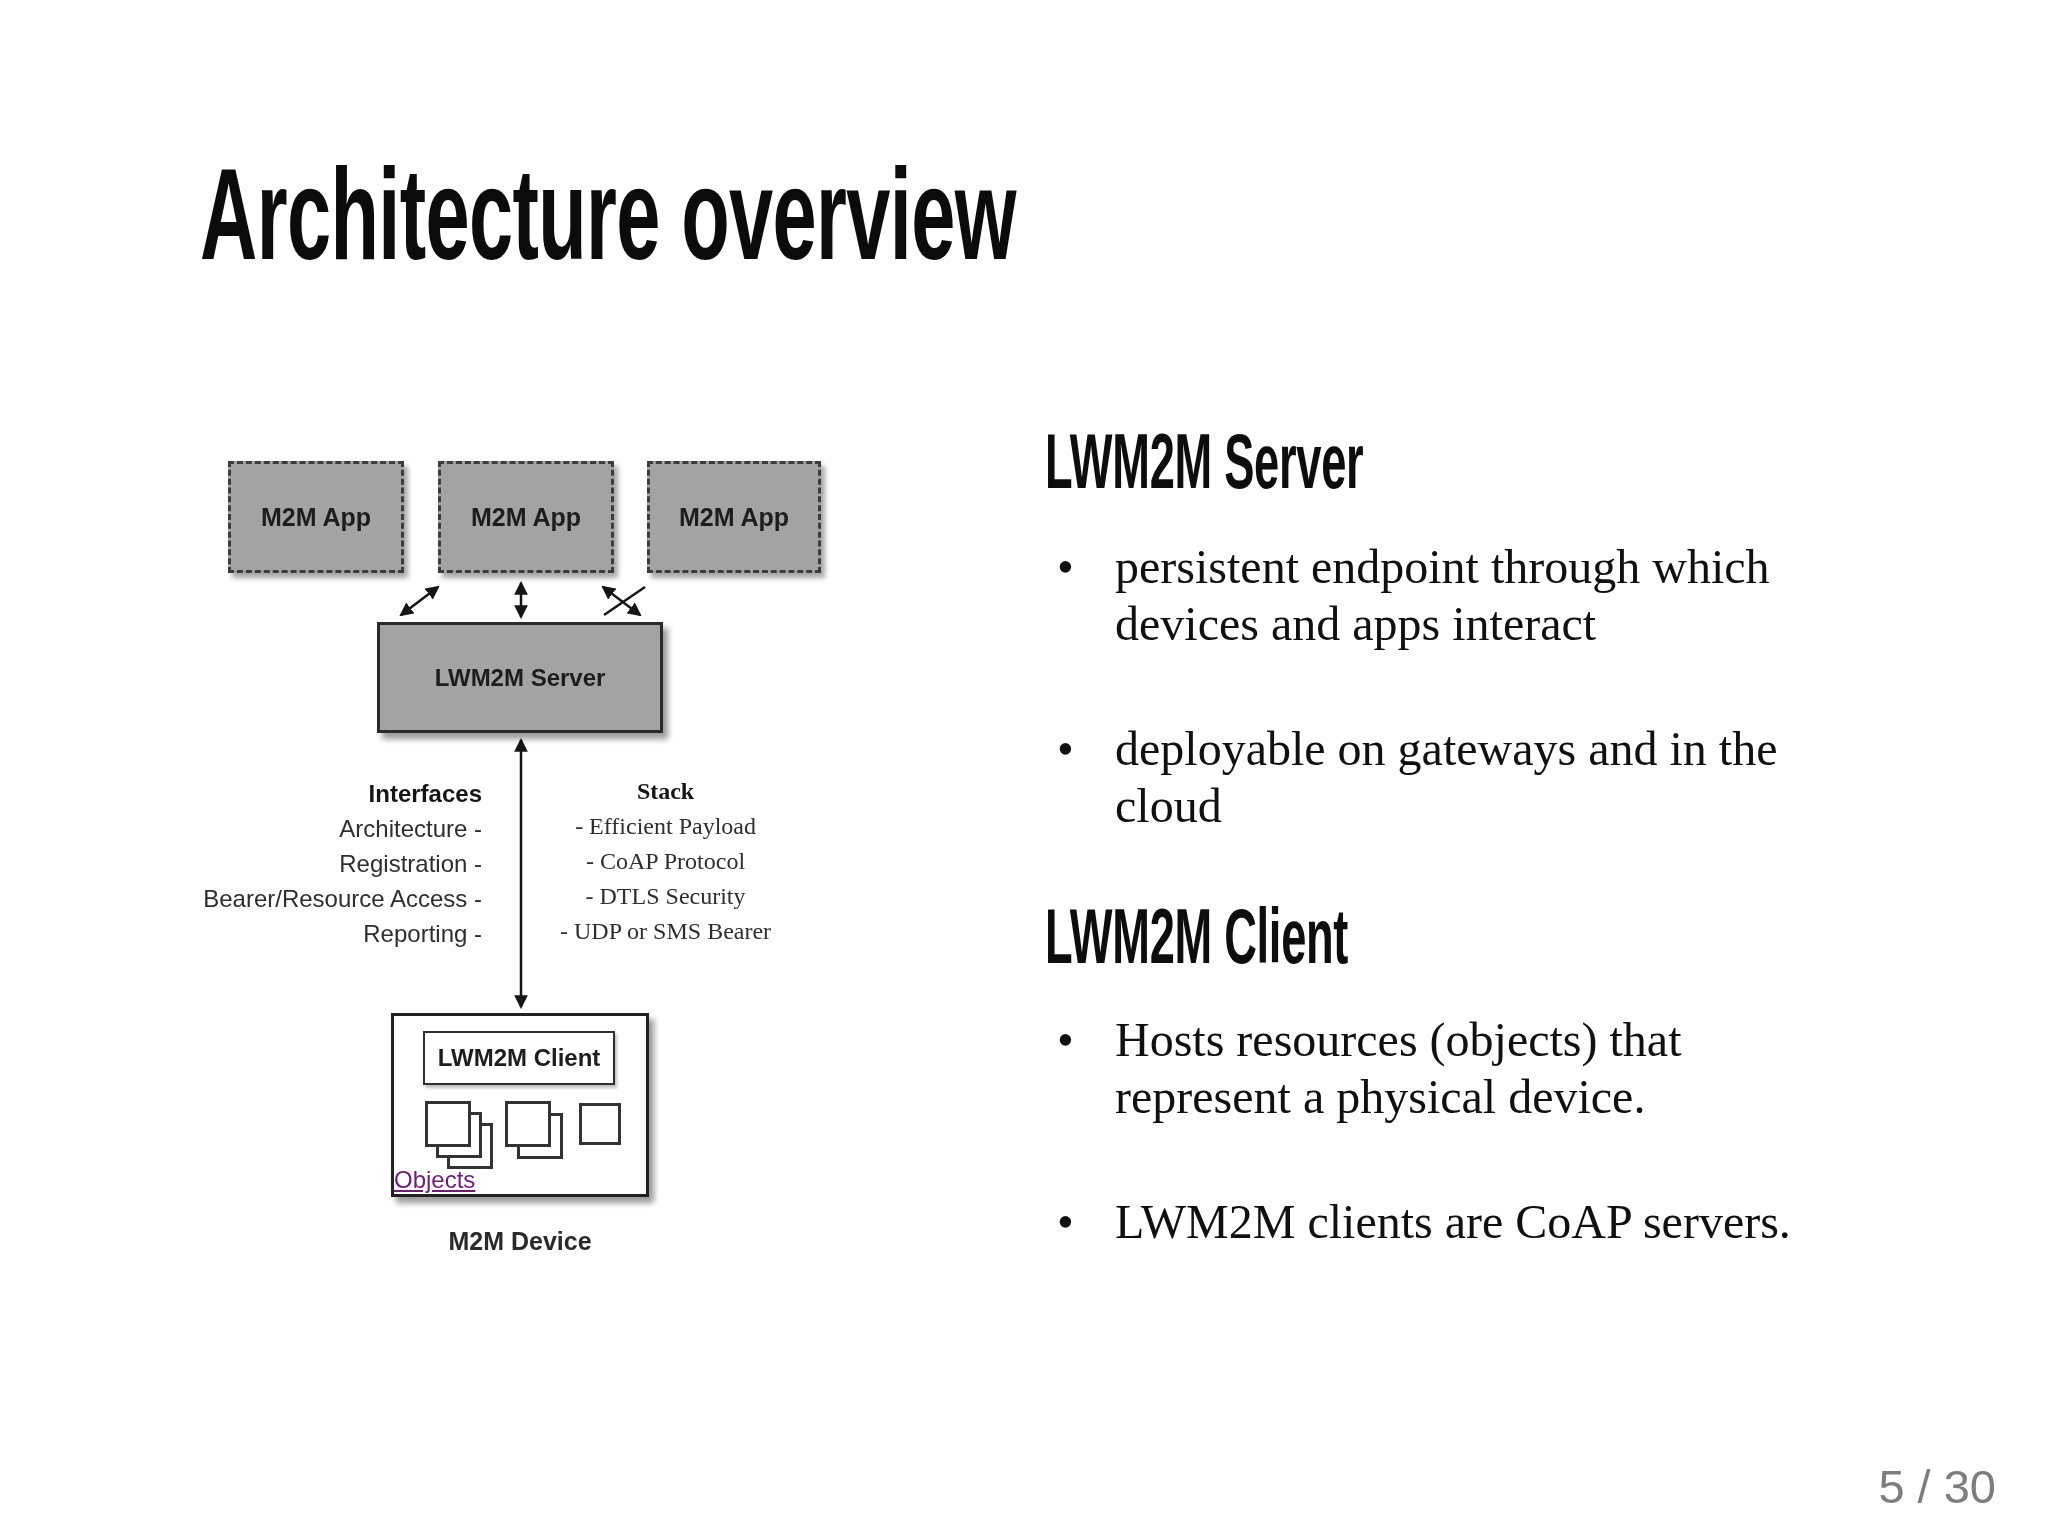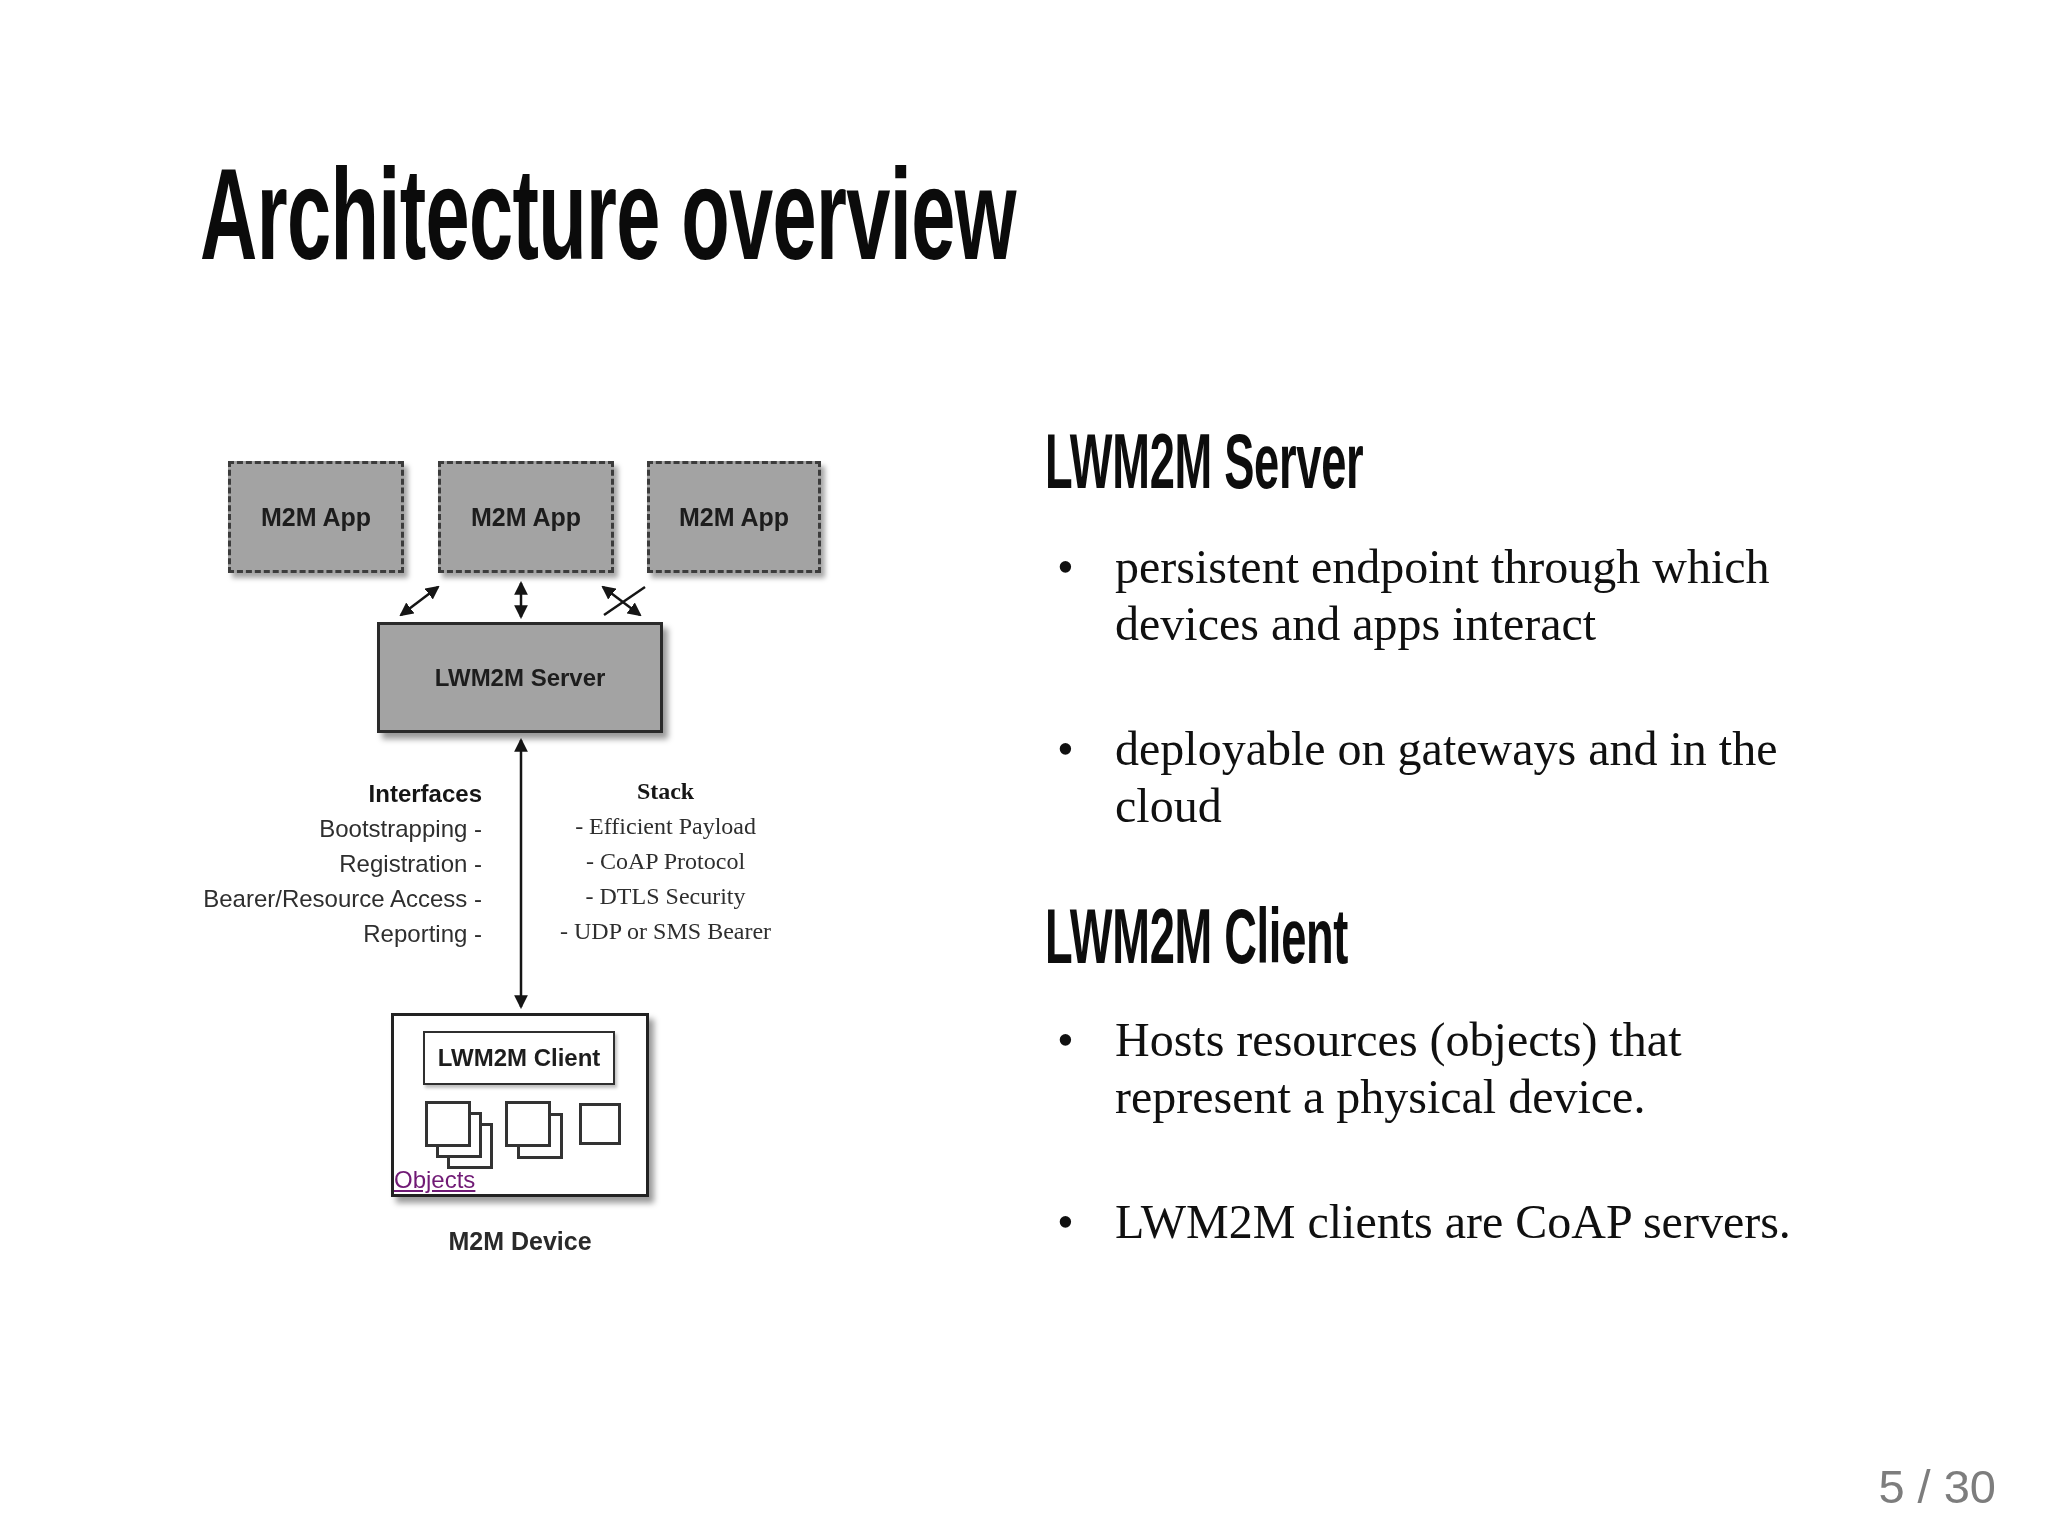--- a/index.html
+++ b/index.html
@@ -109,21 +109,21 @@
   </svg>
 
   <div class="box app-box app-box-1">M2M App</div>
   <div class="box app-box app-box-2">M2M App</div>
   <div class="box app-box app-box-3">M2M App</div>
 
   <div class="box server-box">LWM2M Server</div>
 
   <div class="label-col interfaces-col">
     <div class="col-header">Interfaces</div>
-    <div class="col-item">Bootstrapping -</div>
+    <div class="col-item">Architecture -</div>
     <div class="col-item">Registration -</div>
     <div class="col-item">Bearer/Resource Access -</div>
     <div class="col-item">Reporting -</div>
   </div>
 
   <div class="label-col stack-col">
     <div class="col-header">Stack</div>
     <div class="col-item">- Efficient Payload</div>
     <div class="col-item">- CoAP Protocol</div>
     <div class="col-item">- DTLS Security</div>

